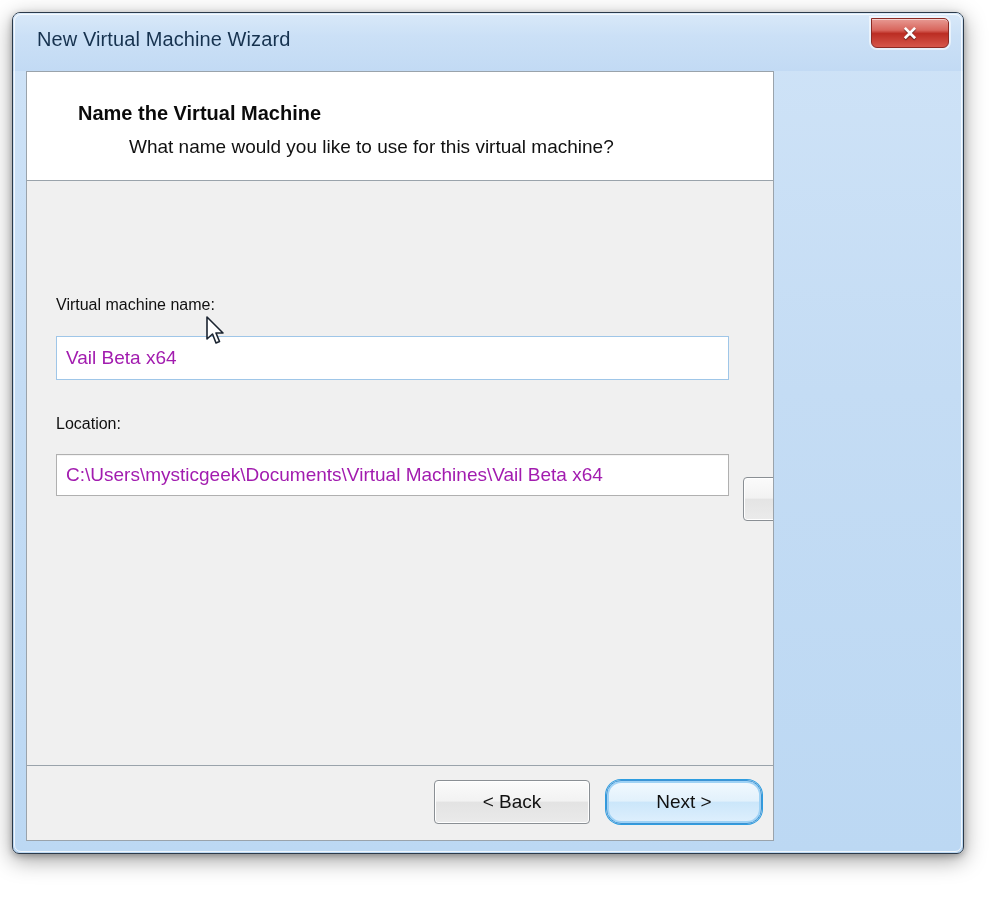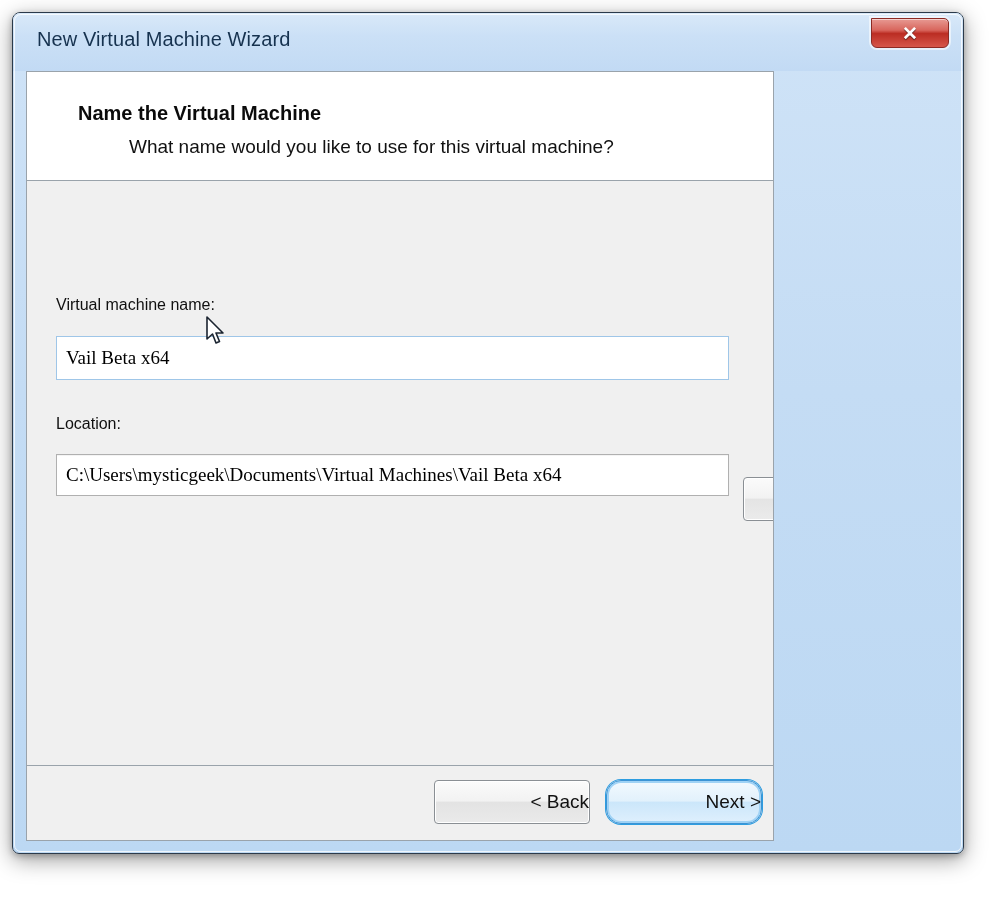--- a/index.html
+++ b/index.html
@@ -138,23 +138,23 @@
     position: absolute;
     font-size: 16px;
     color: #101010;
     white-space: nowrap;
   }
 
   .text-input {
     position: absolute;
     box-sizing: border-box;
     background: #ffffff;
-    font-family: Liberation Serif, serif;
-    font-size: 19px;
-    color: #000000;
+    font-family: Liberation Sans, sans-serif;
+    font-size: 19px;
+    color: #a21caf;
     padding: 12px 9px;
     line-height: 1;
     outline: none;
   }
 
   #vm-name-input {
     left: 29px;
     top: 154px;
     width: 673px;
     height: 44px;
@@ -216,21 +216,21 @@
     height: 44px;
     box-sizing: border-box;
     border: 1px solid #8a8f94;
     border-radius: 4px;
     background: linear-gradient(180deg, #fbfbfb 0%, #f2f2f2 48%, #e3e3e3 50%, #eaeaea 100%);
     font-family: "Liberation Sans", sans-serif;
     font-size: 19px;
     color: #111111;
     display: flex;
     align-items: center;
-    justify-content: flex-end;
+    justify-content: center;
     cursor: pointer;
     box-shadow: inset 0 0 0 1px #ffffff;
   }
   #back-button  { left: 407px; width: 156px; }
   #cancel-button{ left: 751px; width: 156px; }
 
   #next-button {
     left: 579px;
     width: 156px;
     border: 1px solid #3c93d4;

